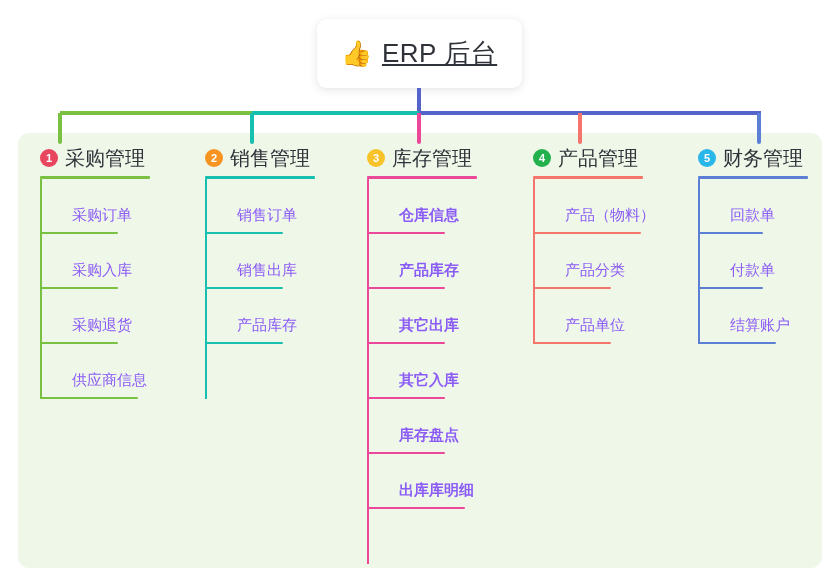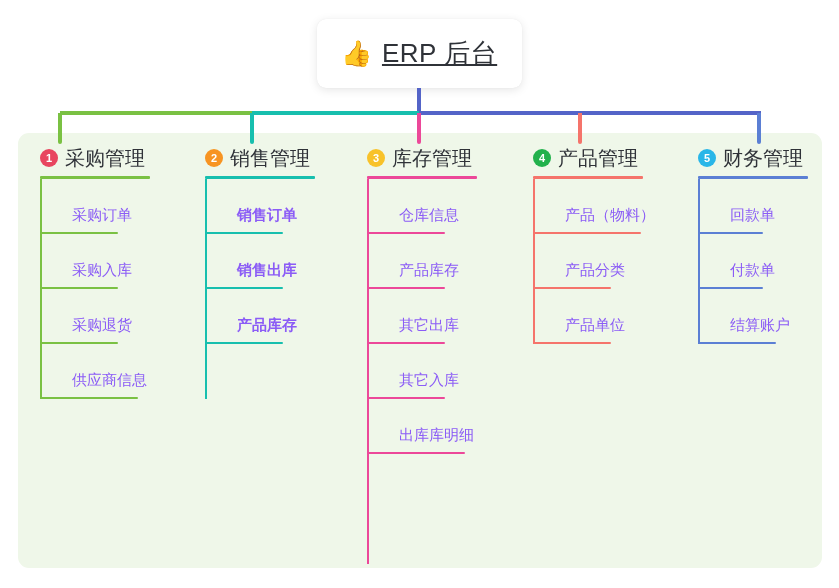--- a/index.html
+++ b/index.html
@@ -120,21 +120,21 @@
             <div class="item-rule" style="width: 98px; background: rgb(122, 193, 67);"></div>
           </div>
         </div>
       </div>
       <div class="col" style="left: 205px; width: 150px;">
         <div class="col-head">
           <span class="badge" style="background: rgb(247, 148, 34);">2</span>
           <span class="col-title">销售管理</span>
         </div>
         <div class="head-rule" style="width: 110px; background: rgb(23, 191, 174);"></div>
-        <div class="items" style="height: 220px; font-weight: bold;">
+        <div class="items" style="height: 220px;">
           <div class="rail" style="height: 220px; background: rgb(23, 191, 174);"></div>
           <div class="item">
             <span class="item-label">销售订单</span>
             <div class="item-rule" style="width: 78px; background: rgb(23, 191, 174);"></div>
           </div>
           <div class="item">
             <span class="item-label">销售出库</span>
             <div class="item-rule" style="width: 78px; background: rgb(23, 191, 174);"></div>
           </div>
           <div class="item">
@@ -142,36 +142,40 @@
             <div class="item-rule" style="width: 78px; background: rgb(23, 191, 174);"></div>
           </div>
         </div>
       </div>
       <div class="col" style="left: 367px; width: 150px;">
         <div class="col-head">
           <span class="badge" style="background: rgb(248, 194, 42);">3</span>
           <span class="col-title">库存管理</span>
         </div>
         <div class="head-rule" style="width: 110px; background: rgb(236, 72, 153);"></div>
-        <div class="items" style="height: 303px;">
+        <div class="items" style="height: 303px; font-weight: bold;">
           <div class="rail" style="height: 385px; background: rgb(236, 72, 153);"></div>
           <div class="item">
             <span class="item-label">仓库信息</span>
             <div class="item-rule" style="width: 78px; background: rgb(236, 72, 153);"></div>
           </div>
           <div class="item">
             <span class="item-label">产品库存</span>
             <div class="item-rule" style="width: 78px; background: rgb(236, 72, 153);"></div>
           </div>
           <div class="item">
             <span class="item-label">其它出库</span>
             <div class="item-rule" style="width: 78px; background: rgb(236, 72, 153);"></div>
           </div>
           <div class="item">
             <span class="item-label">其它入库</span>
+            <div class="item-rule" style="width: 78px; background: rgb(236, 72, 153);"></div>
+          </div>
+          <div class="item">
+            <span class="item-label">库存盘点</span>
             <div class="item-rule" style="width: 78px; background: rgb(236, 72, 153);"></div>
           </div>
           <div class="item">
             <span class="item-label">出库库明细</span>
             <div class="item-rule" style="width: 98px; background: rgb(236, 72, 153);"></div>
           </div>
         </div>
       </div>
       <div class="col" style="left: 533px; width: 150px;">
         <div class="col-head">

